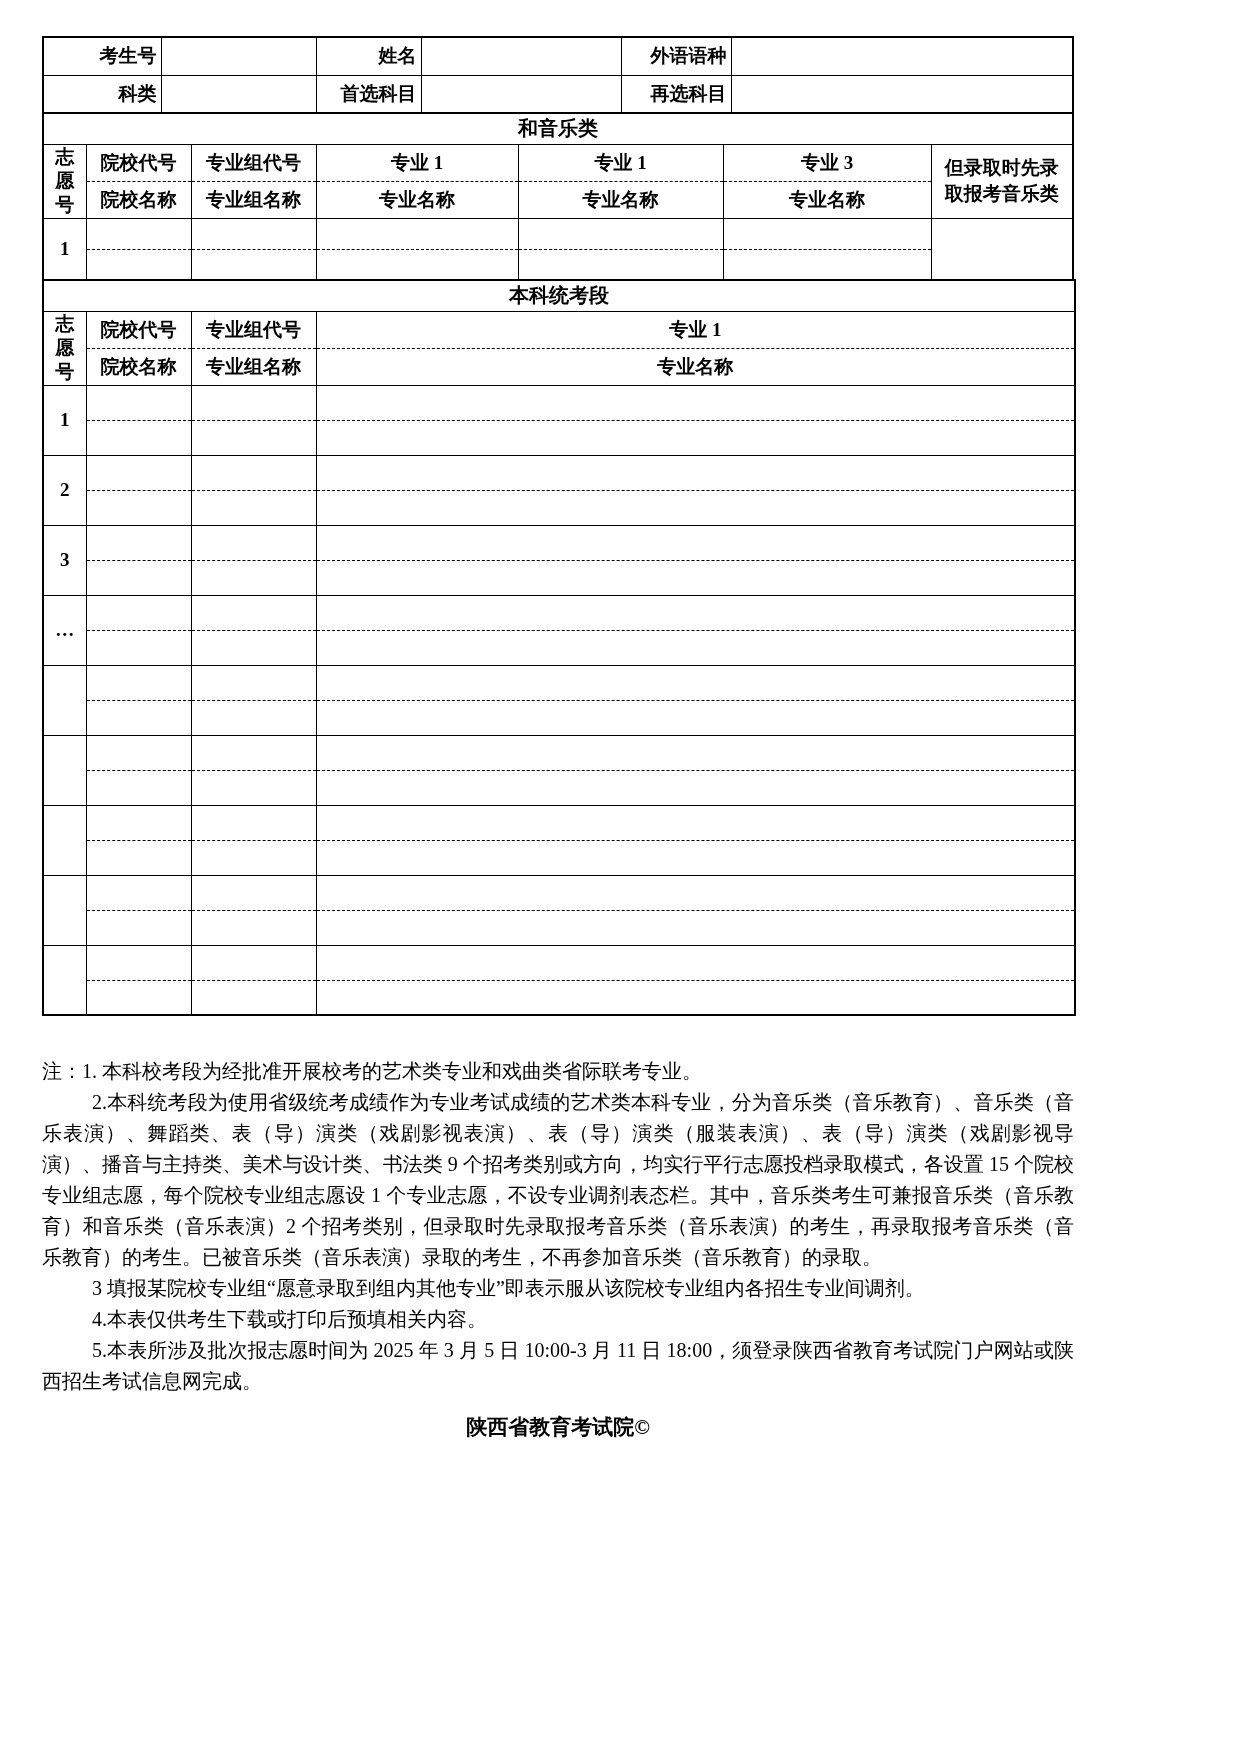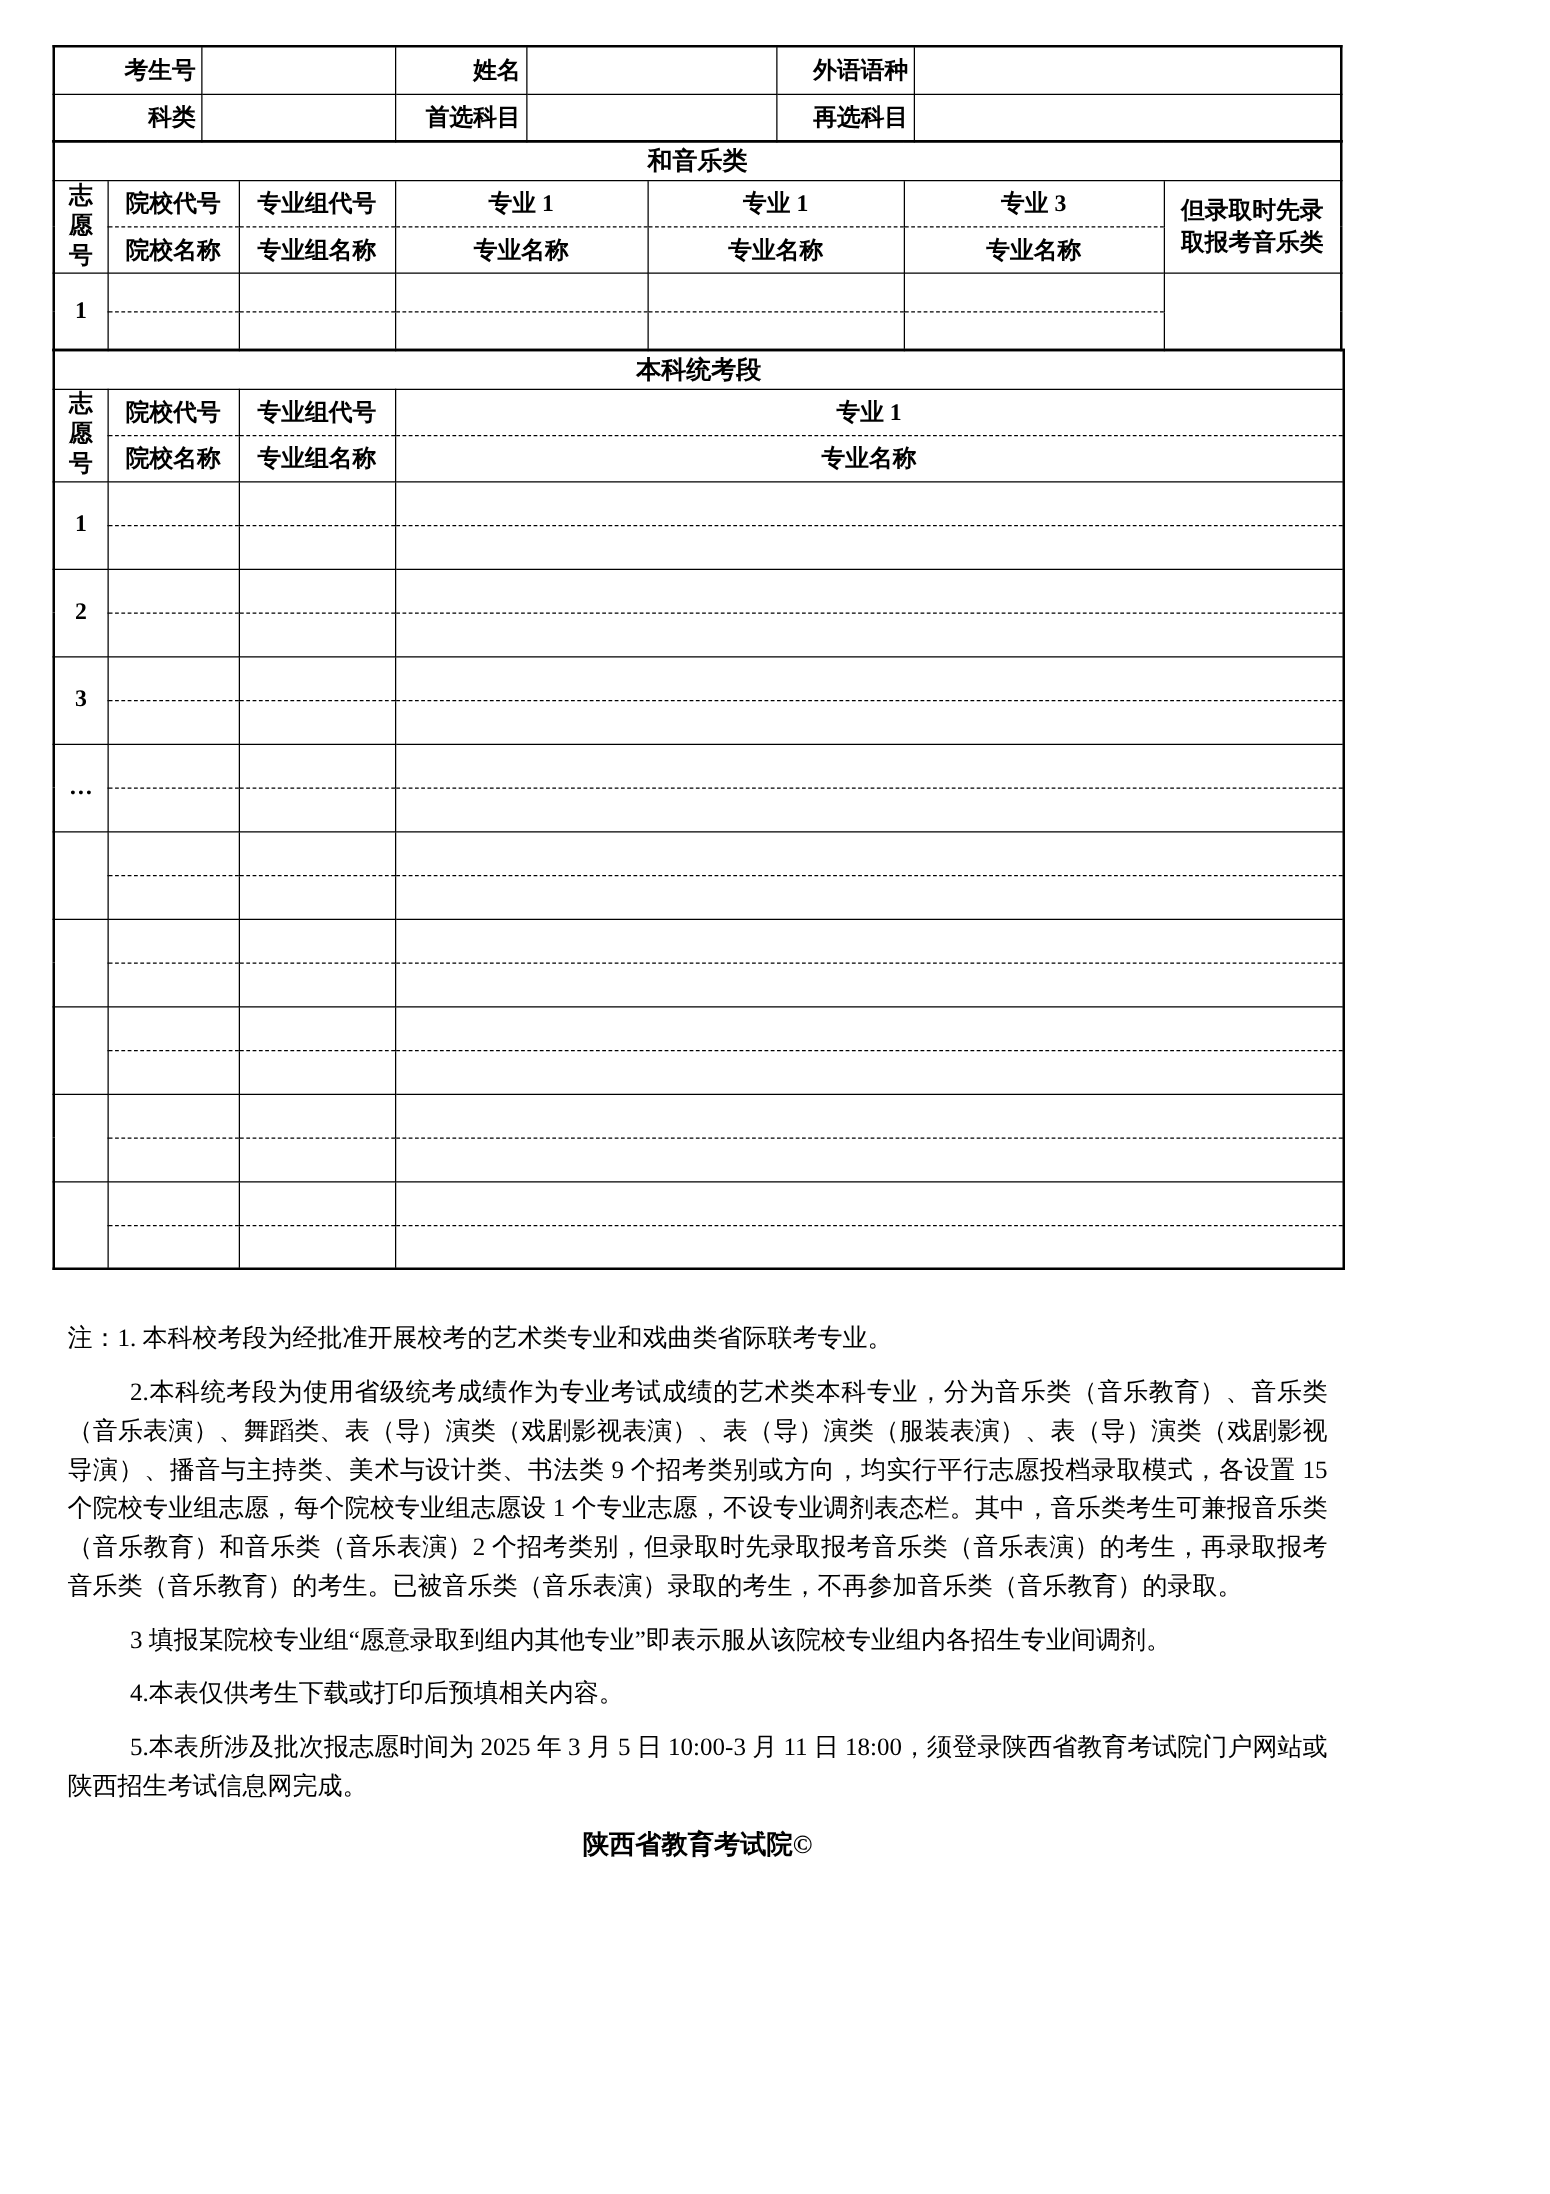--- a/index.html
+++ b/index.html
@@ -33,21 +33,21 @@
   td.vert .vtext {
     display: block; width: 21px; margin: 0 auto;
     word-break: break-all; line-height: 1.25; font-size: 19px;
   }
   td.rowno { font-weight: bold; }
   tr.sdata td { height: 31px; }
   tr.udata td { height: 35px; }
   td.dash-b { border-bottom: 1px dashed #000; }
   td.dash-t { border-top: 1px dashed #000; }
   .notes { margin-top: 40px; font-size: 20px; line-height: 1.55; }
-  .notes p { margin: 12px; text-align: justify; }
+  .notes p { margin: 0; text-align: justify; }
   .notes p.indent { text-indent: 2.5em; }
   .footer { margin-top: 16px; text-align: center; font-size: 21px; font-weight: bold; }
 </style>
 </head>
 <body>
 
 <div class="page">
 
 
   <table class="grid info">

